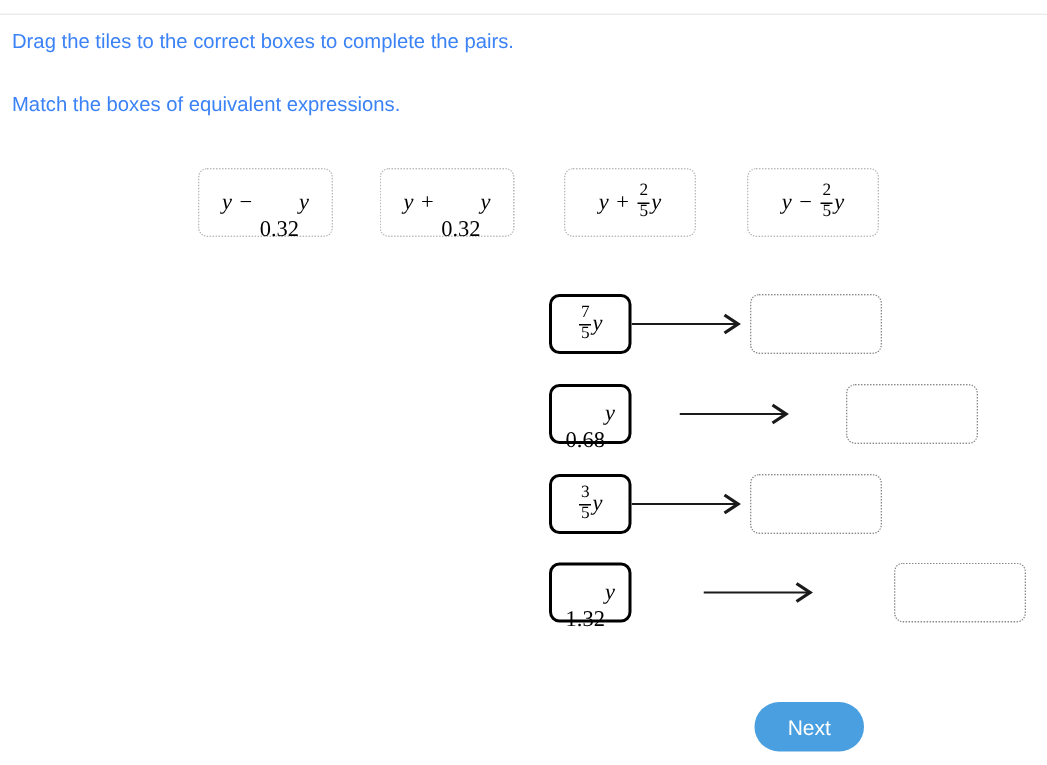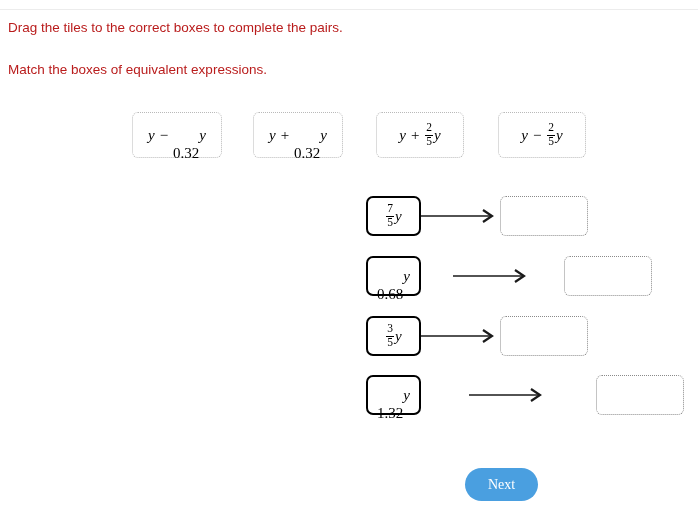--- a/index.html
+++ b/index.html
@@ -24,21 +24,21 @@
     width: 698px;
     height: 1px;
     background: #ececec;
   }
 
   .instruction {
     position: absolute;
     left: 8px;
     font-size: 13.5px;
     line-height: 16px;
-    color: #b91c1c;
+    color: #3b82f6;
     white-space: nowrap;
   }
   #instruction-primary { top: 20px; }
   #instruction-secondary { top: 62px; }
 
   
   .math {
     font-family: "Liberation Serif", "DejaVu Serif", serif;
     font-style: italic;
     font-size: 15px;
@@ -147,23 +147,22 @@
     font-family: "Liberation Sans", sans-serif;
     font-size: 14px;
     cursor: pointer;
     padding: 0;
   }
   #reset-button {
     left: 392px;
     width: 78px;
   }
   #next-button {
-    left: 465px;
+    left: 503px;
     width: 73px;
-    font-family: Liberation Serif, serif;
   }
 </style>
 </head>
 <body>
 
 <div id="top-rule"></div>
 
 <div class="instruction" id="instruction-primary">Drag the tiles to the correct boxes to complete the pairs.</div>
 
 <div class="instruction" id="instruction-secondary">Match the boxes of equivalent expressions.</div>

